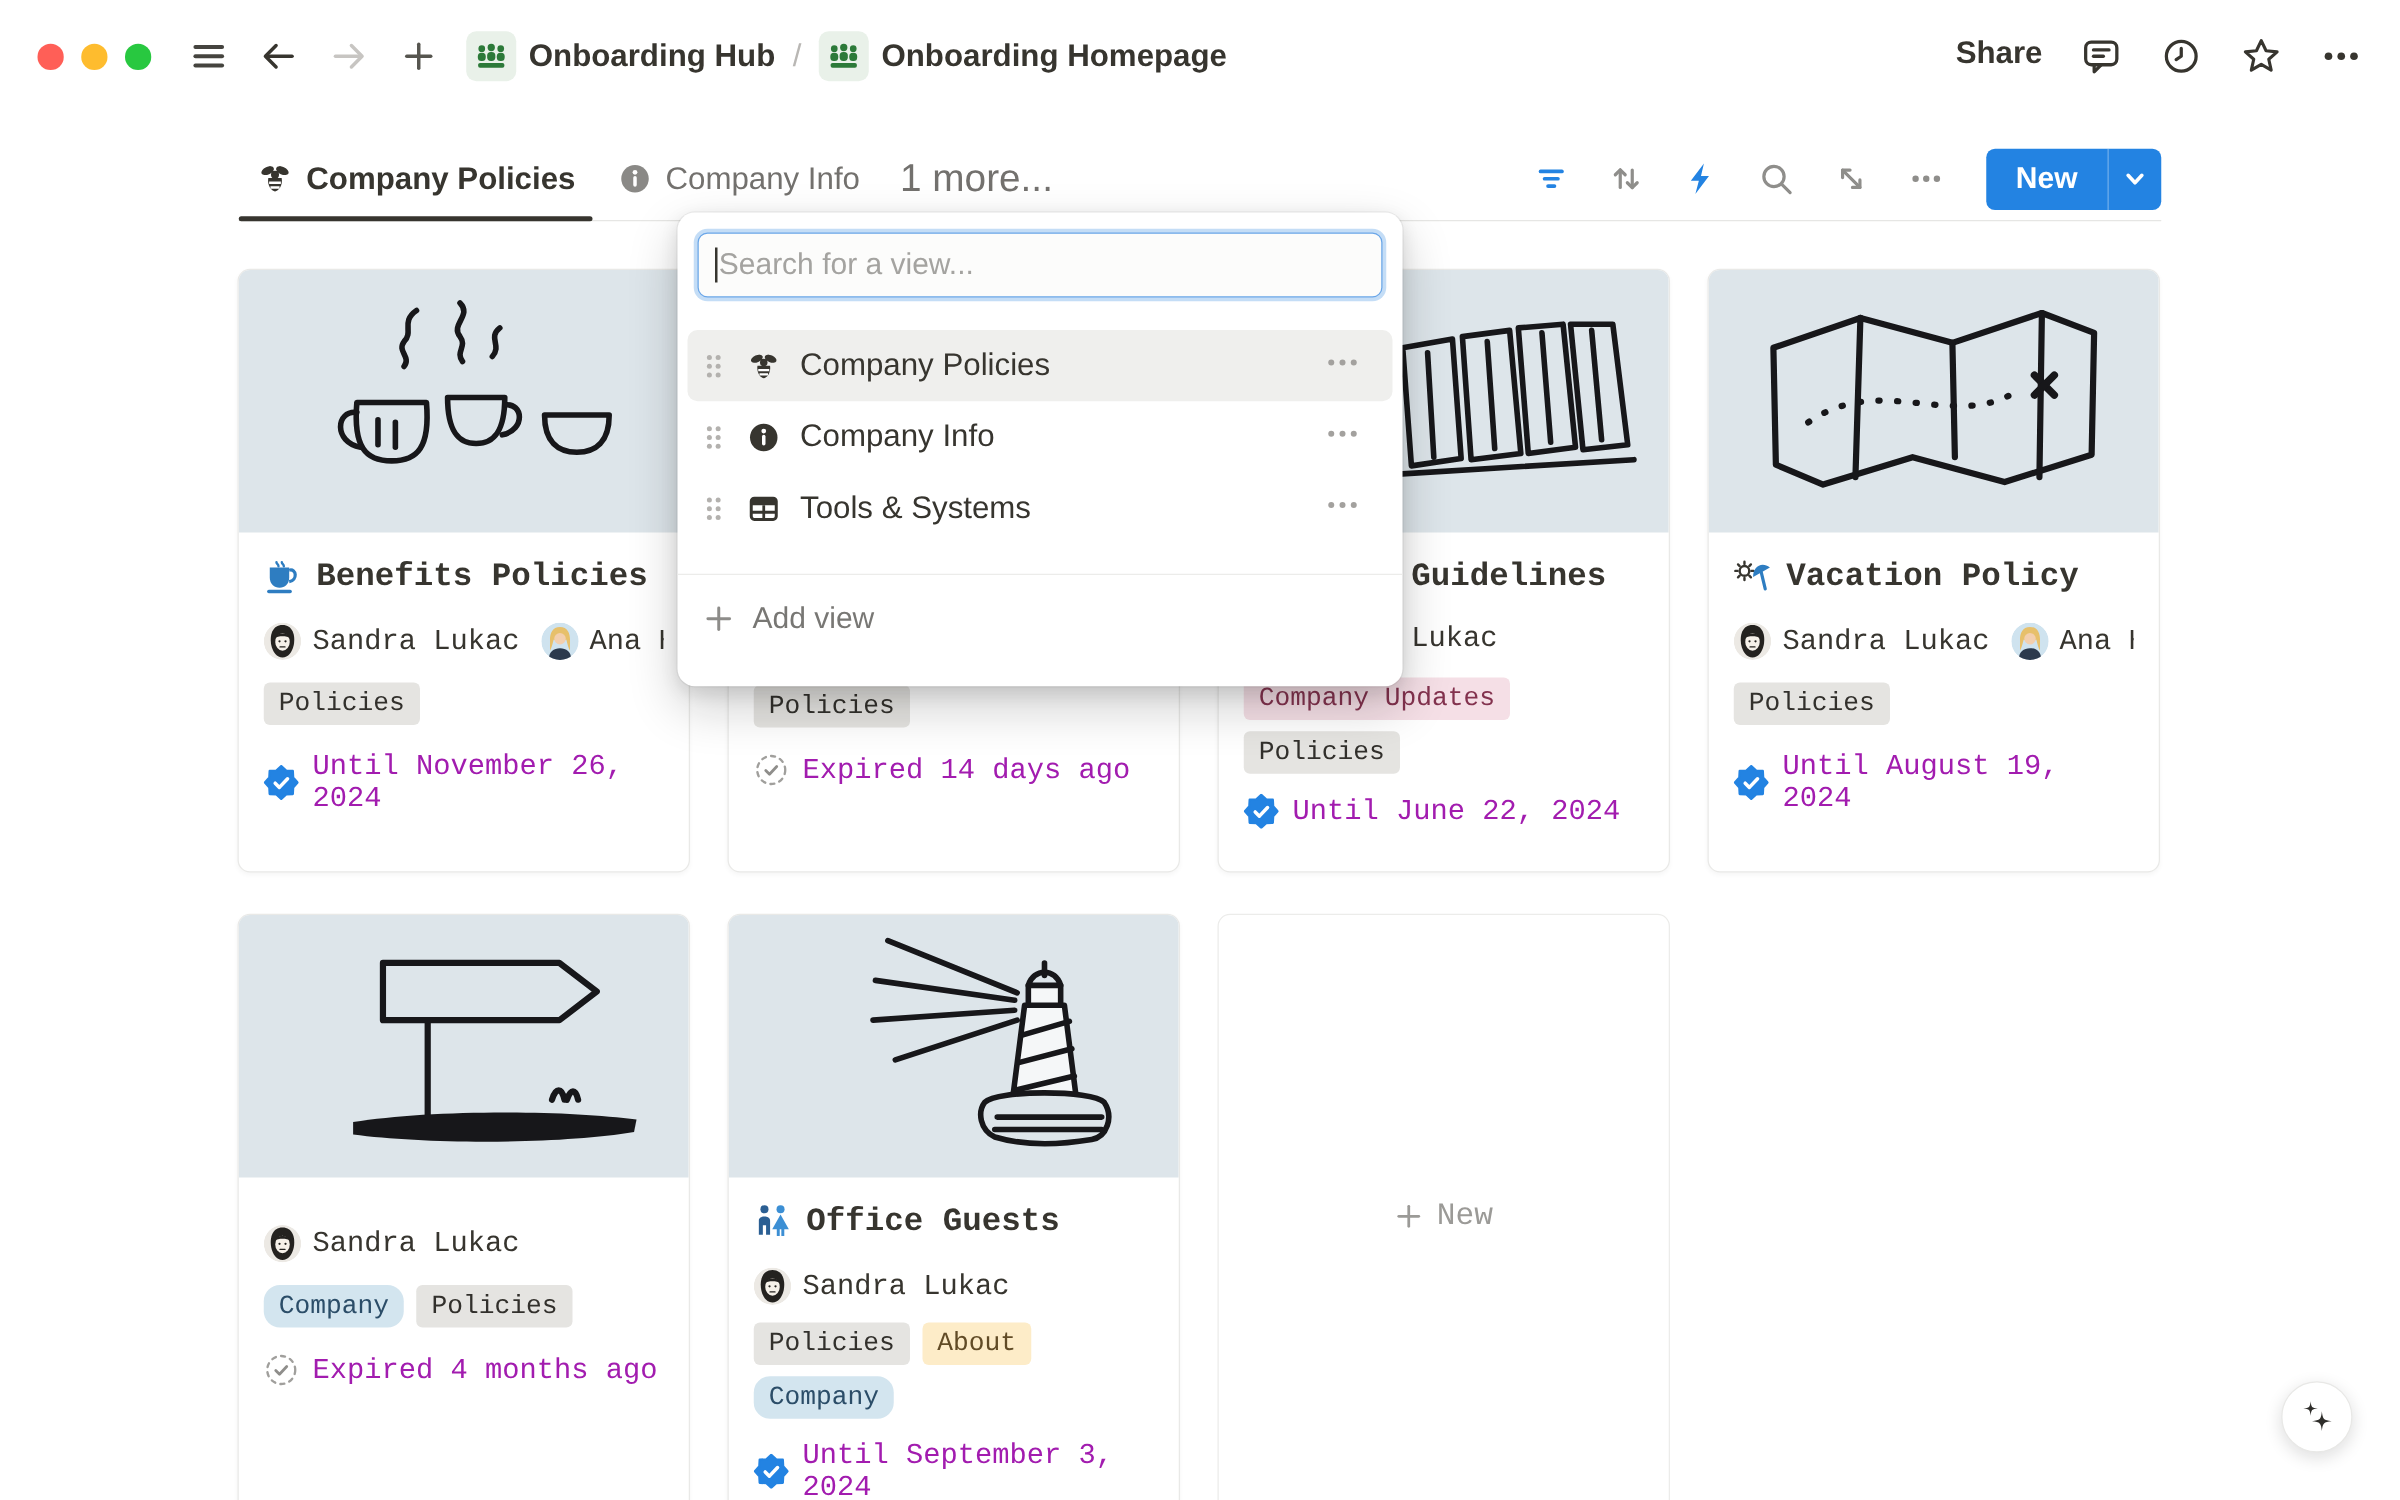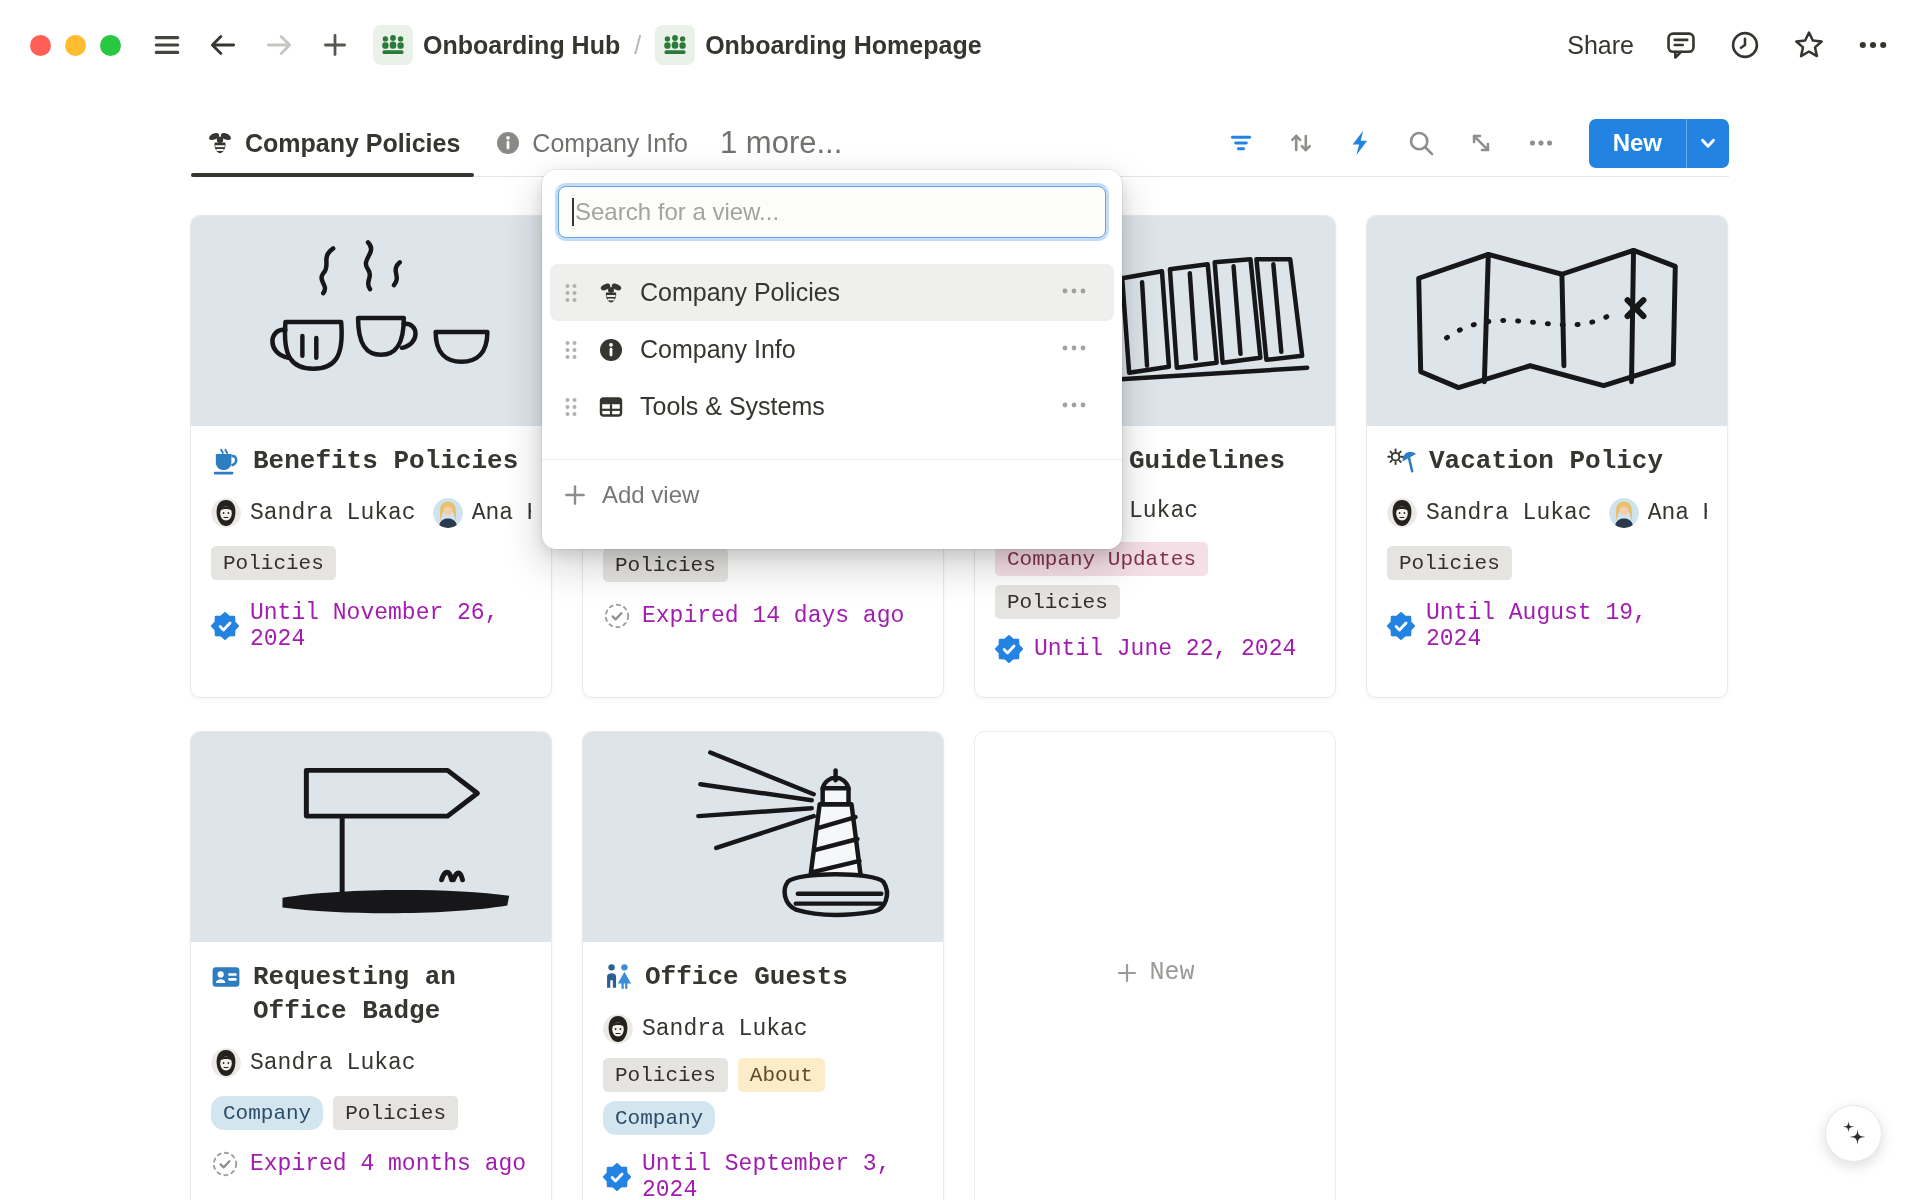--- a/index.html
+++ b/index.html
@@ -14,21 +14,21 @@
   
   .topbar { position:absolute; left:0; top:0; width:1920px; height:90px;
     display:flex; align-items:center; padding:0 30px; }
   .traffic { display:flex; gap:14px; margin-right:28px; }
   .light { width:21px; height:21px; border-radius:50%; }
   .light.red{background:#ff5f57;} .light.yellow{background:#febc2e;} .light.green{background:#28c840;}
   .nav-ic { width:36px; height:36px; margin-right:20px; cursor:pointer; display:flex; align-items:center; justify-content:center; }
   .crumb { display:flex; align-items:center; gap:10px; font-size:25px; font-weight:600; color:#37352f; }
   .crumb-ic { width:40px; height:40px; border-radius:8px; background:#e9f1e9; display:flex; align-items:center; justify-content:center; }
   .crumb-sep { color:#b9b7b4; font-weight:400; margin:0 4px; }
-  .topbar-right { margin-left:auto; display:flex; align-items:center; gap:30px; }
+  .topbar-right { margin-left:auto; display:flex; align-items:flex-start; gap:30px;font-weight:bold; }
   .share { font-size:25px; color:#37352f; cursor:pointer; }
 
   
   .tabbar { position:absolute; left:191px; top:110px; width:1538px; height:67px;
     border-bottom:1px solid #e6e6e4; display:flex; align-items:center; }
   .tab { display:flex; align-items:center; gap:10px; font-size:25px; cursor:pointer; }
   .tab.active { position:relative; font-weight:600; color:#37352f; padding:0 14px; height:100%; }
   .tab.active::after { content:""; position:absolute; left:0; right:0; bottom:-1px; height:4px; background:#37352f; border-radius:3px; }
   .tab.dim { color:#73716e; margin-left:20px; font-weight:400; }
   .tab-more { margin-left:32px; color:#73716e; font-size:31px; cursor:pointer; }
@@ -495,32 +495,20 @@
           <g stroke="#17171a" stroke-width="5" fill="none" stroke-linecap="round" stroke-linejoin="round">
         <path d="M152 62v106"></path>
         <path d="M116 38h142l30 23-30 23H116z" fill="#dde5ea"></path>
         <path d="M252 148c3-10 8-10 10 0"></path>
             <path d="M264 148c3-9 7-9 9 0"></path>
       </g>
       <path d="M92 166c60-10 170-10 228-2l-2 10c-60 10-166 10-226 2z" fill="#17171a"></path>
         </svg>
     </div>
     <div class="card-body">
-      <div class="card-title">
-        <span class="ic t-ic">
-          <svg width="30" height="30" viewBox="0 0 28 28">
-              <rect x="1.5" y="5" width="25" height="18" rx="3" fill="#2e7dc1"></rect>
-              <circle cx="9" cy="11.6" r="2.9" fill="#fff"></circle>
-              <path d="M4.6 19.5c0-4.6 8.8-4.6 8.8 0z" fill="#fff"></path>
-              <rect x="16" y="10.4" width="8" height="2.4" rx="1.2" fill="#fff"></rect>
-              <rect x="16" y="15" width="8" height="2.4" rx="1.2" fill="#fff"></rect>
-            </svg>
-        </span>
-        <span class="title-narrow">Requesting an Office Badge</span>
-      </div>
       <div class="people">
         <span class="avatar">
           <svg width="30" height="30" viewBox="0 0 30 30">
               <circle cx="15" cy="15" r="15" fill="#ece9e4"></circle>
               <path d="M15 2C7 2 4.5 10 6 18c1.3 6 4.5 10 9 10s7.7-4 9-10c1.5-8-1-16-9-16z" fill="#24221f"></path>
               <ellipse cx="15" cy="15.5" rx="5.8" ry="7" fill="#f6f1e9"></ellipse>
               <path d="M8.5 12.5C9.5 7.5 20.5 7.5 21.5 12.5 18 10.5 12 10.5 8.5 12.5z" fill="#24221f"></path>
               <circle cx="12.6" cy="15" r=".9" fill="#24221f"></circle>
               <circle cx="17.4" cy="15" r=".9" fill="#24221f"></circle>
               <path d="M13 19.5h4" stroke="#24221f" stroke-width="1" stroke-linecap="round"></path>

